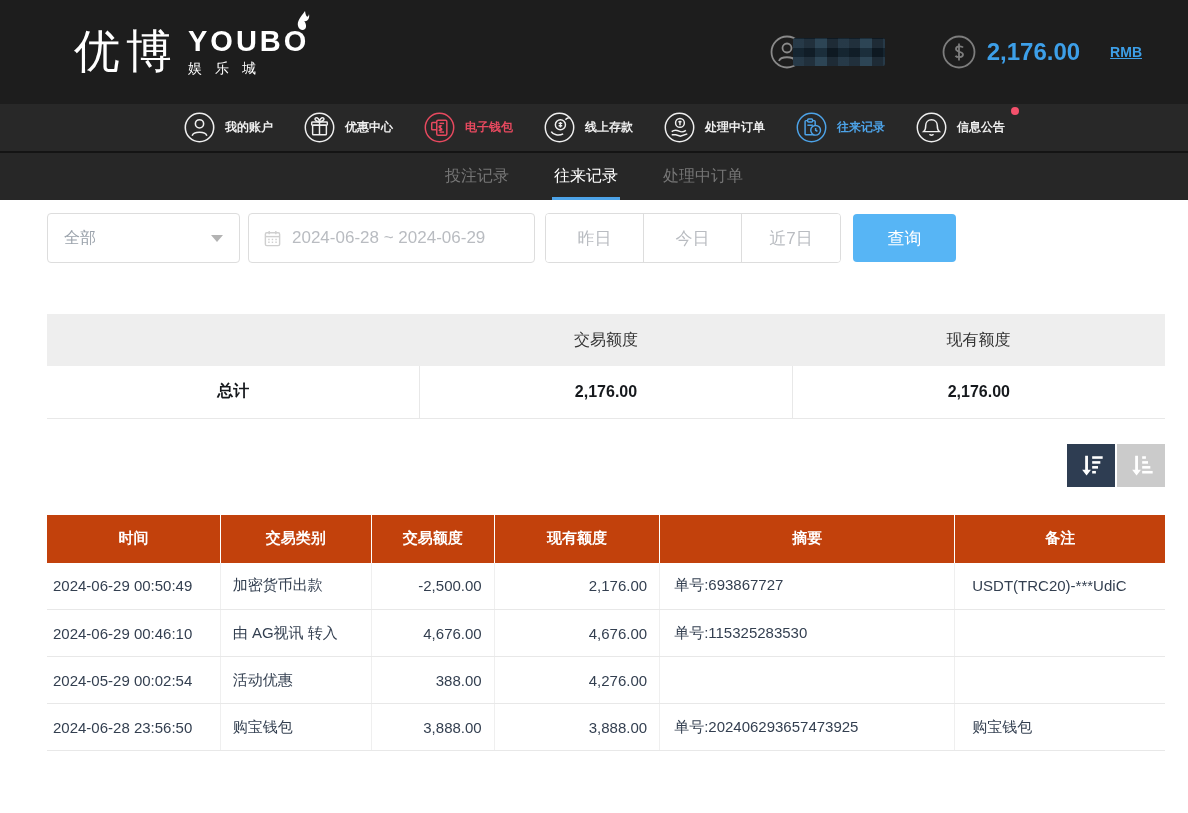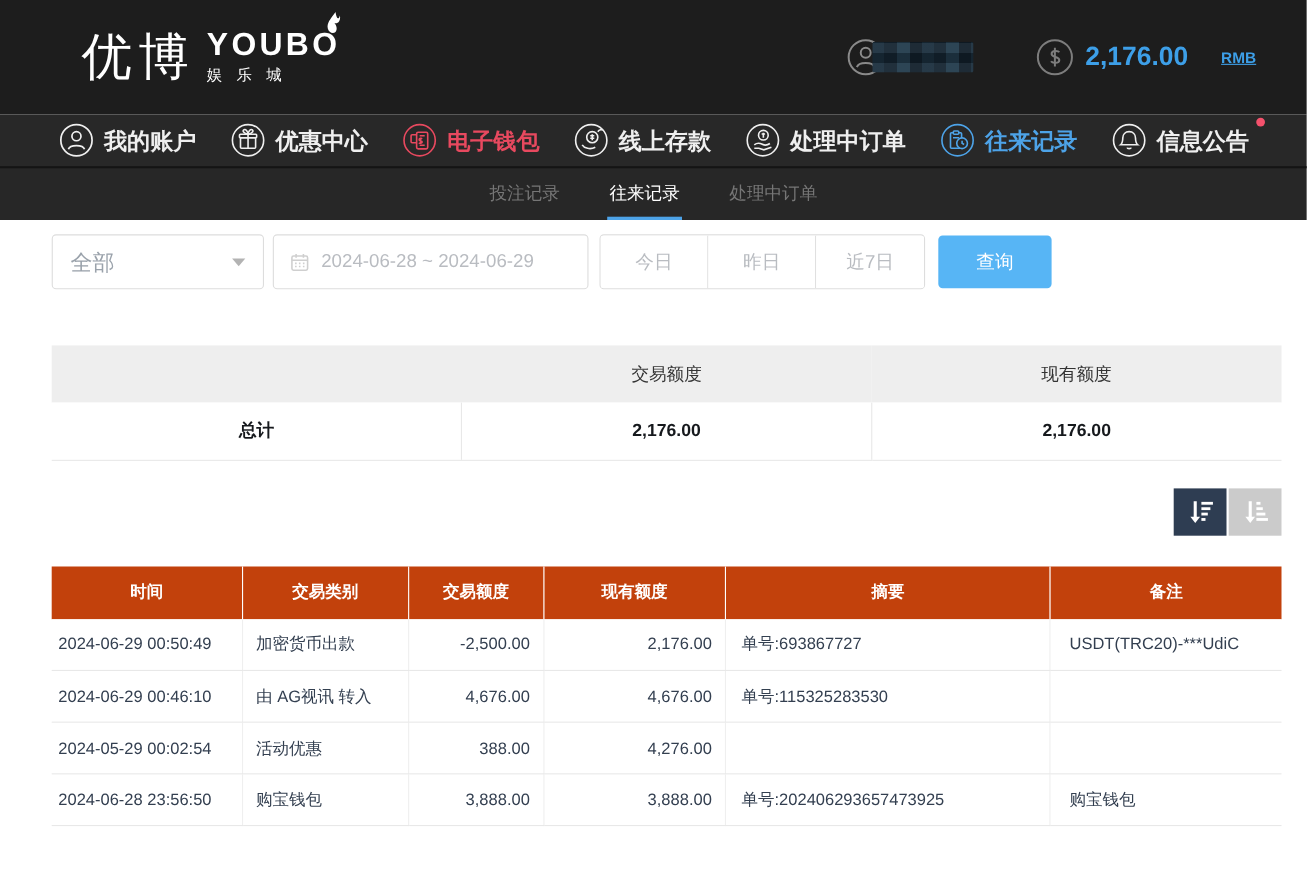--- a/index.html
+++ b/index.html
@@ -22,36 +22,36 @@
       repeating-linear-gradient(0deg, rgba(255,255,255,.05) 0 9px, rgba(0,0,0,.22) 9px 18px),
       repeating-linear-gradient(90deg, #1b2f3e 0 11px, #152532 11px 22px, #223b4c 22px 34px, #12202b 34px 45px);
   }
   .balance-box { display:flex; align-items:center; gap:10px; }
   .dollar-circle { width:36px; height:36px; color:#7d7d7d; }
   .balance-amount { font-size:24px; font-weight:600; color:#3d9fe8; }
   .balance-cur { font-size:14px; font-weight:600; color:#3d9fe8; margin-left:20px;text-decoration:underline; }
 
   
   .main-nav { height:47px; background:#282828; display:flex; align-items:center; justify-content:center; gap:30px; }
-  .nav-item { display:flex; align-items:center; gap:9px; color:#efefef; font-size:21px; font-weight:700; cursor:pointer; position:relative; }
+  .nav-item { display:flex; align-items:center; gap:9px; color:#efefef; font-size:12px; font-weight:700; cursor:pointer; position:relative; }
   .nav-item svg { width:33px; height:33px; }
   .nav-item.nav-red { color:#e8495f; }
   .nav-item.nav-blue { color:#4da3e8; }
   .badge-dot { position:absolute; top:-4px; right:-14px; width:8px; height:8px; border-radius:50%; background:#f4516c; }
 
   
   .sub-nav { height:49px; background:#272727; border-top:2px solid #141414; display:flex; align-items:stretch; justify-content:center; gap:41px; }
   .sub-tab { display:flex; align-items:center; font-size:16px; color:#767676; cursor:pointer; position:relative; padding:0 2px; }
   .sub-tab.active { color:#fff; }
   .sub-tab.active .tab-underline { position:absolute; left:0; right:0; bottom:0; height:3px; background:#4da3e8; }
 
   
   .content { width:1118px; margin-left:47px; }
   .filter-row { margin-top:13px; display:flex; align-items:center; }
-  .select-box { width:193px; height:50px; border:1px solid #ddd; border-radius:4px; display:flex; align-items:center; padding:0 16px; color:#9aa2ab; font-size:20px; cursor:pointer; }
+  .select-box { width:193px; height:50px; border:1px solid #ddd; border-radius:4px; display:flex; align-items:center; padding:0 16px; color:#9aa2ab; font-size:16px; cursor:pointer; }
   .select-caret { margin-left:auto; width:0; height:0; border-left:6px solid transparent; border-right:6px solid transparent; border-top:7px solid #b3b3b3; }
   .date-box { width:287px; height:50px; border:1px solid #ddd; border-radius:4px; display:flex; align-items:center; gap:10px; padding:0 14px; margin-left:8px; color:#b9bcc1; font-size:17px; cursor:pointer; }
   .cal-icon { width:19px; height:19px; color:#cfcfcf; }
   .btn-group { display:flex; margin-left:10px; border:1px solid #ddd; border-radius:4px; overflow:hidden; height:50px; }
   .quick-btn { width:98px; display:flex; align-items:center; justify-content:center; font-size:17px; color:#b9bcc1; background:#fff; border:none; border-right:1px solid #ddd; cursor:pointer; }
   .quick-btn:last-child { border-right:none; }
   .query-btn { margin-left:12px; width:103px; height:48px; background:#57b5f5; color:#fff; font-size:17px; border:none; border-radius:4px; cursor:pointer; }
 
   
   .summary-table { width:100%; margin-top:51px; border-collapse:collapse; table-layout:fixed; }
@@ -214,22 +214,22 @@
         <line x1="5.5" y1="11" x2="7" y2="11"></line>
           <line x1="9.2" y1="11" x2="10.7" y2="11"></line>
           <line x1="13" y1="11" x2="14.5" y2="11"></line>
         <line x1="5.5" y1="14" x2="7" y2="14"></line>
           <line x1="9.2" y1="14" x2="10.7" y2="14"></line>
           <line x1="13" y1="14" x2="14.5" y2="14"></line>
       </svg>
       <span>2024-06-28 ~ 2024-06-29</span>
     </div>
     <div class="btn-group">
+      <button class="quick-btn">昨日</button>
       <button class="quick-btn">今日</button>
-      <button class="quick-btn">昨日</button>
       <button class="quick-btn">近7日</button>
     </div>
     <button class="query-btn">查询</button>
   </div>
 
   <table class="summary-table">
     <colgroup>
         <col style="width:33.35%">
         <col style="width:33.3%">
         <col style="width:33.35%">

